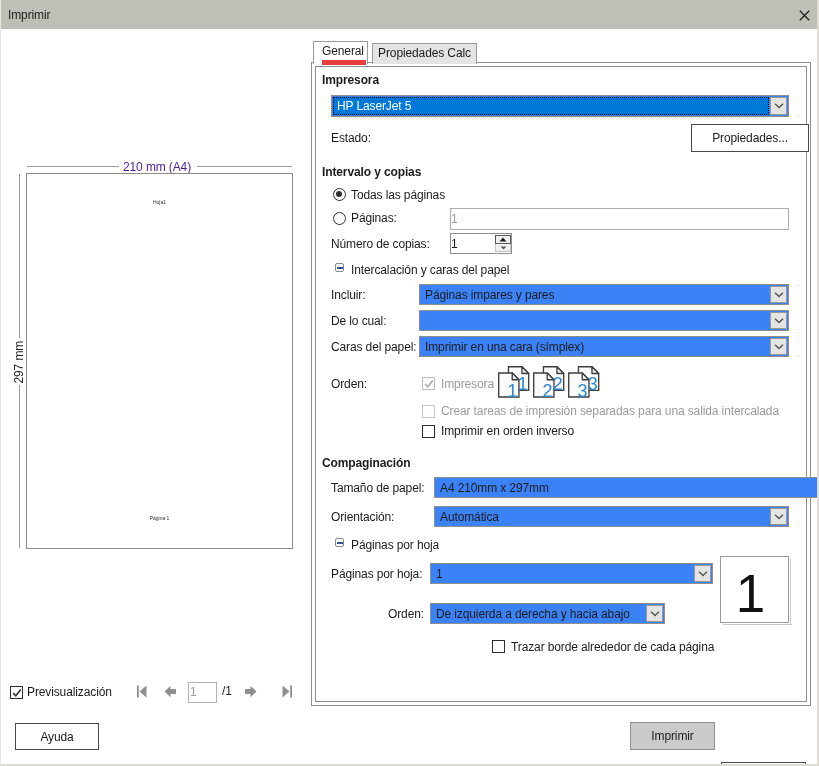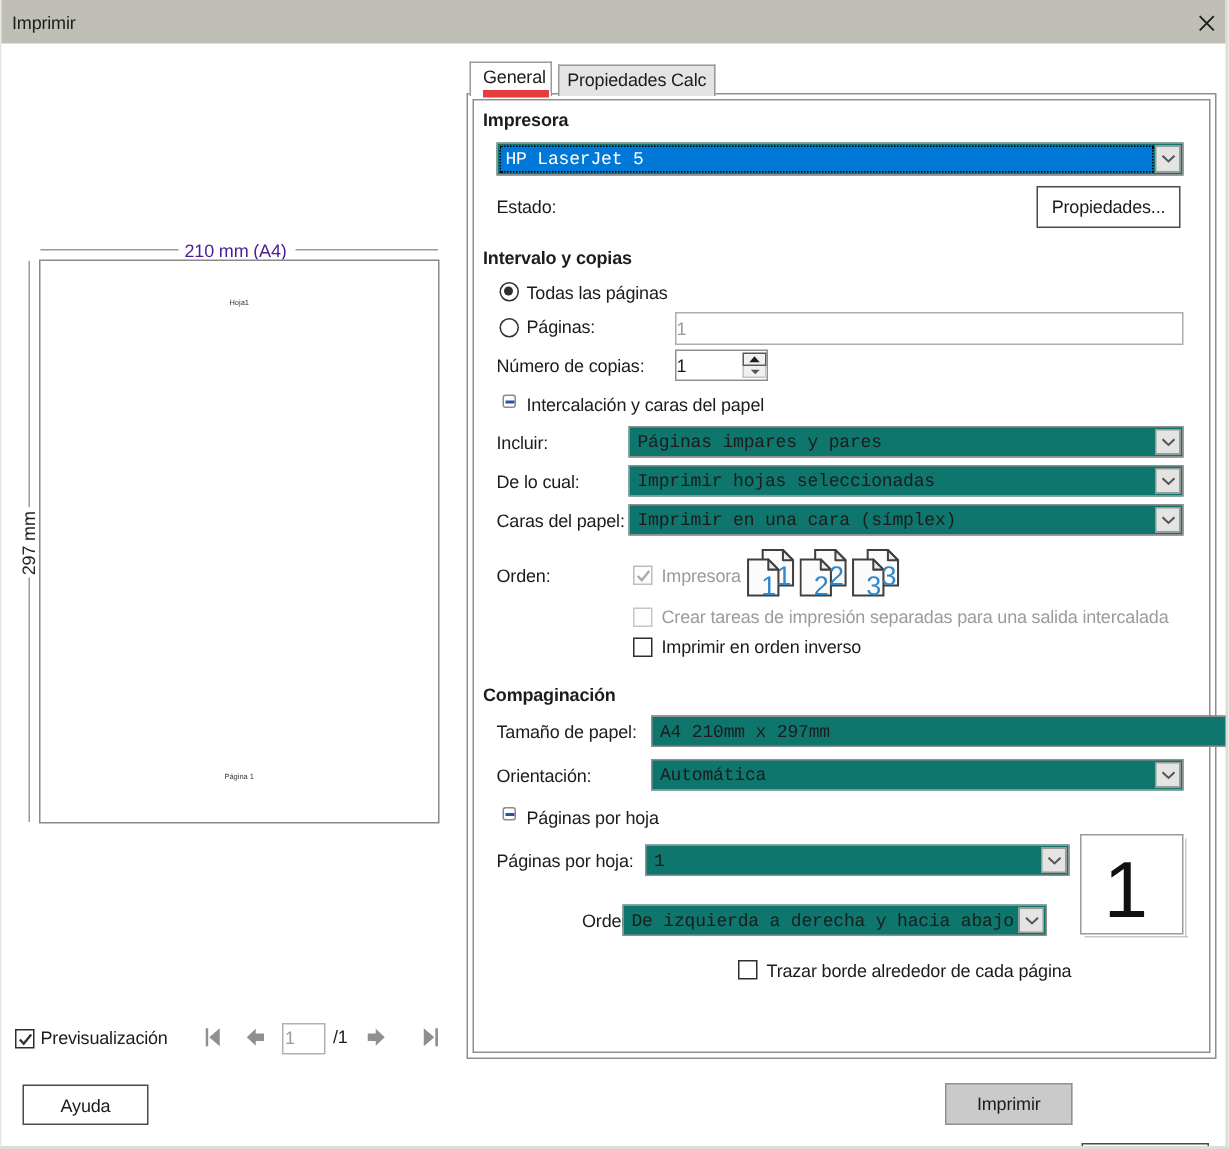--- a/index.html
+++ b/index.html
@@ -3,21 +3,21 @@
 <meta charset="utf-8">
 <style>
 * { margin:0; padding:0; box-sizing:border-box; }
 html,body { width:819px; height:766px; }
 body { position:relative; font-family:"Liberation Sans",sans-serif; background:#fff; overflow:hidden;
        border-right:2px solid #dedcd5; border-bottom:2px solid #dedcd5; border-left:1px solid #e8e6e0; }
 .abs { position:absolute; }
 .lbl { position:absolute; font-size:12px; line-height:15px; letter-spacing:-0.12px; color:#1c1c1c; white-space:nowrap; }
 .bold { font-weight:bold; }
 .gray { color:#9b9b9b; }
-.combo { position:absolute; border:1px solid #8f8f8f; background:#0f766e;font-family:Liberation Mono, monospace; }
+.combo { position:absolute; border:1px solid #8f8f8f; background:#3b82f6; }
 .combo .ctxt { position:absolute; left:5px; top:0; bottom:0; font-size:12px; letter-spacing:-0.12px; color:#1c1c1c; white-space:nowrap; display:flex; align-items:center; }
 .cbtn { position:absolute; right:1px; top:1px; bottom:1px; width:17px; background:#e4e4e2; border:1px solid #999996; display:flex; align-items:center; justify-content:center; }
 .chk { position:absolute; width:13px; height:13px; border:1.5px solid #2e2e2e; background:#fff; }
 .chk.dis { border:1.5px solid #bdbdbd; background:#fdfdfd; }
 .radio { position:absolute; width:13px; height:13px; border:1.5px solid #2e2e2e; border-radius:50%; background:#fff; }
 .radio .dot { position:absolute; left:2px; top:2px; width:6px; height:6px; border-radius:50%; background:#2e2e2e; }
 .btn { position:absolute; background:#fff; border:1px solid #4a4a4a; font-size:12px; letter-spacing:-0.12px; color:#1c1c1c; display:flex; align-items:center; justify-content:center; }
 .expander { position:absolute; width:9px; height:9px; border:1px solid #8a8a8a; border-radius:2px; background:#fff; }
 .expander .minus { position:absolute; left:1.2px; top:2.8px; width:5.6px; height:1.9px; background:#2d53a0; }
 </style>
@@ -85,21 +85,21 @@
   <div class="abs" style="left:1px; top:1px; right:19px; bottom:1px; background:#0078d7; border:1px dotted #000;"></div>
   <div class="ctxt" style="color:#fff; z-index:2;">HP LaserJet 5</div>
   <div class="cbtn">
       <svg width="10" height="6" viewBox="0 0 10 6">
         <path d="M1 0.8 L5 4.6 L9 0.8" stroke="#555" stroke-width="1.4" fill="none"></path>
       </svg>
     </div>
 </div>
 
 <div class="lbl" style="left:330px; top:131px;">Estado:</div>
-<div class="btn" style="left:690px; top:124px; width:96px; height:28px;">Propiedades...</div>
+<div class="btn" style="left:690px; top:124px; width:118px; height:28px;">Propiedades...</div>
 
 <div class="lbl bold" style="left:321px; top:165px;">Intervalo y copias</div>
 
 <div class="radio" style="left:332px; top:188px;">
     <div class="dot"></div>
   </div>
 <div class="lbl" style="left:350px; top:188px;">Todas las páginas</div>
 <div class="radio" style="left:332px; top:212px;"></div>
 <div class="lbl" style="left:350px; top:211px;">Páginas:</div>
 <div class="abs" style="left:449px; top:208px; width:339px; height:22px; border:1px solid #adadad; background:#fff;"></div>
@@ -129,21 +129,20 @@
   <div class="ctxt">Páginas impares y pares</div>
   <div class="cbtn">
       <svg width="10" height="6" viewBox="0 0 10 6">
         <path d="M1 0.8 L5 4.6 L9 0.8" stroke="#555" stroke-width="1.4" fill="none"></path>
       </svg>
     </div>
 </div>
 
 <div class="lbl" style="left:330px; top:314px;">De lo cual:</div>
 <div class="combo" style="left:418px; top:310px; width:370px; height:21px;">
-  <div class="ctxt">Imprimir hojas seleccionadas</div>
   <div class="cbtn">
       <svg width="10" height="6" viewBox="0 0 10 6">
         <path d="M1 0.8 L5 4.6 L9 0.8" stroke="#555" stroke-width="1.4" fill="none"></path>
       </svg>
     </div>
 </div>
 
 <div class="lbl" style="left:330px; top:340px;">Caras del papel:</div>
 <div class="combo" style="left:418px; top:336px; width:370px; height:21px;">
   <div class="ctxt">Imprimir en una cara (símplex)</div>
@@ -227,21 +226,21 @@
       </svg>
     </div>
 </div>
 
 <div class="abs" style="left:719px; top:556px; width:69px; height:67px; border:1px solid #9a9a9a; background:#fff;"></div>
 <div class="abs" style="left:722px; top:624px; width:69px; height:1px; background:#c9c9c9;"></div>
 <div class="abs" style="left:789px; top:559px; width:1px; height:66px; background:#c9c9c9;"></div>
 <div class="abs" style="left:719px; top:556px; width:69px; height:67px; display:flex; align-items:center; justify-content:center; font-size:53px; color:#111; font-family:'Liberation Sans'; padding-right:8px; padding-top:8px;">1</div>
 
 <div class="lbl" style="left:387px; top:607px;">Orden:</div>
-<div class="combo" style="left:414px; top:603px; width:283px; height:21px;">
+<div class="combo" style="left:429px; top:603px; width:235px; height:21px;">
   <div class="ctxt">De izquierda a derecha y hacia abajo</div>
   <div class="cbtn">
       <svg width="10" height="6" viewBox="0 0 10 6">
         <path d="M1 0.8 L5 4.6 L9 0.8" stroke="#555" stroke-width="1.4" fill="none"></path>
       </svg>
     </div>
 </div>
 
 <div class="chk" style="left:491px; top:640px;"></div>
 <div class="lbl" style="left:510px; top:640px;">Trazar borde alrededor de cada página</div>

